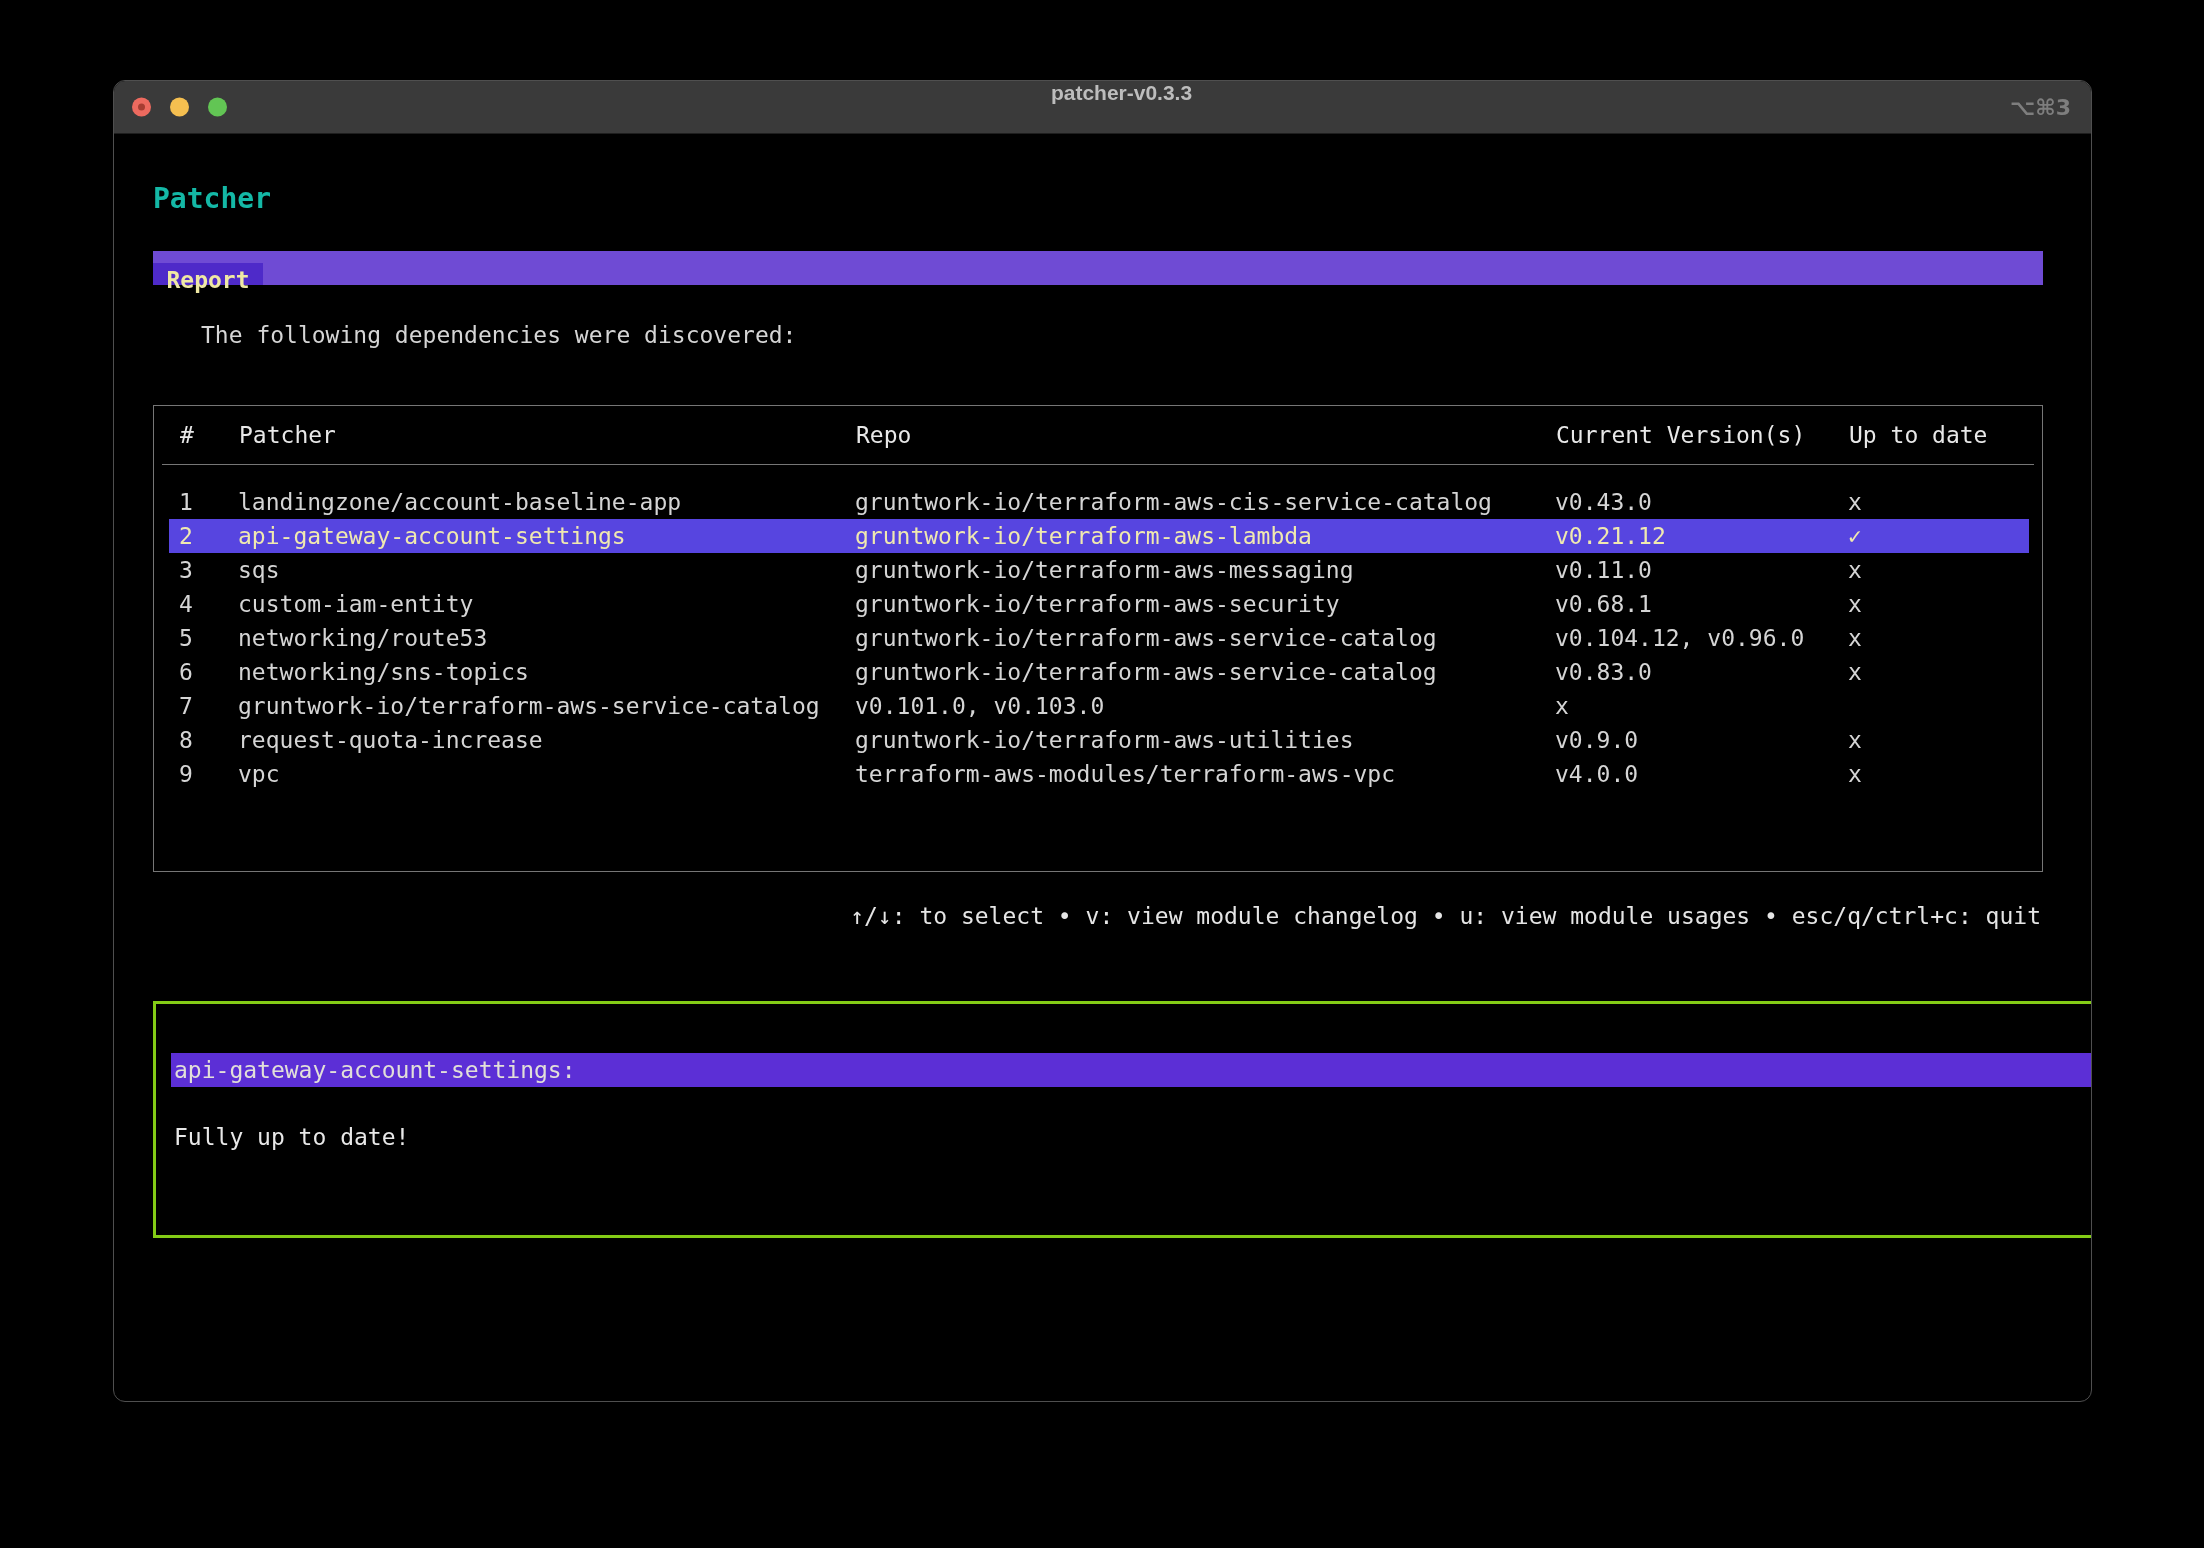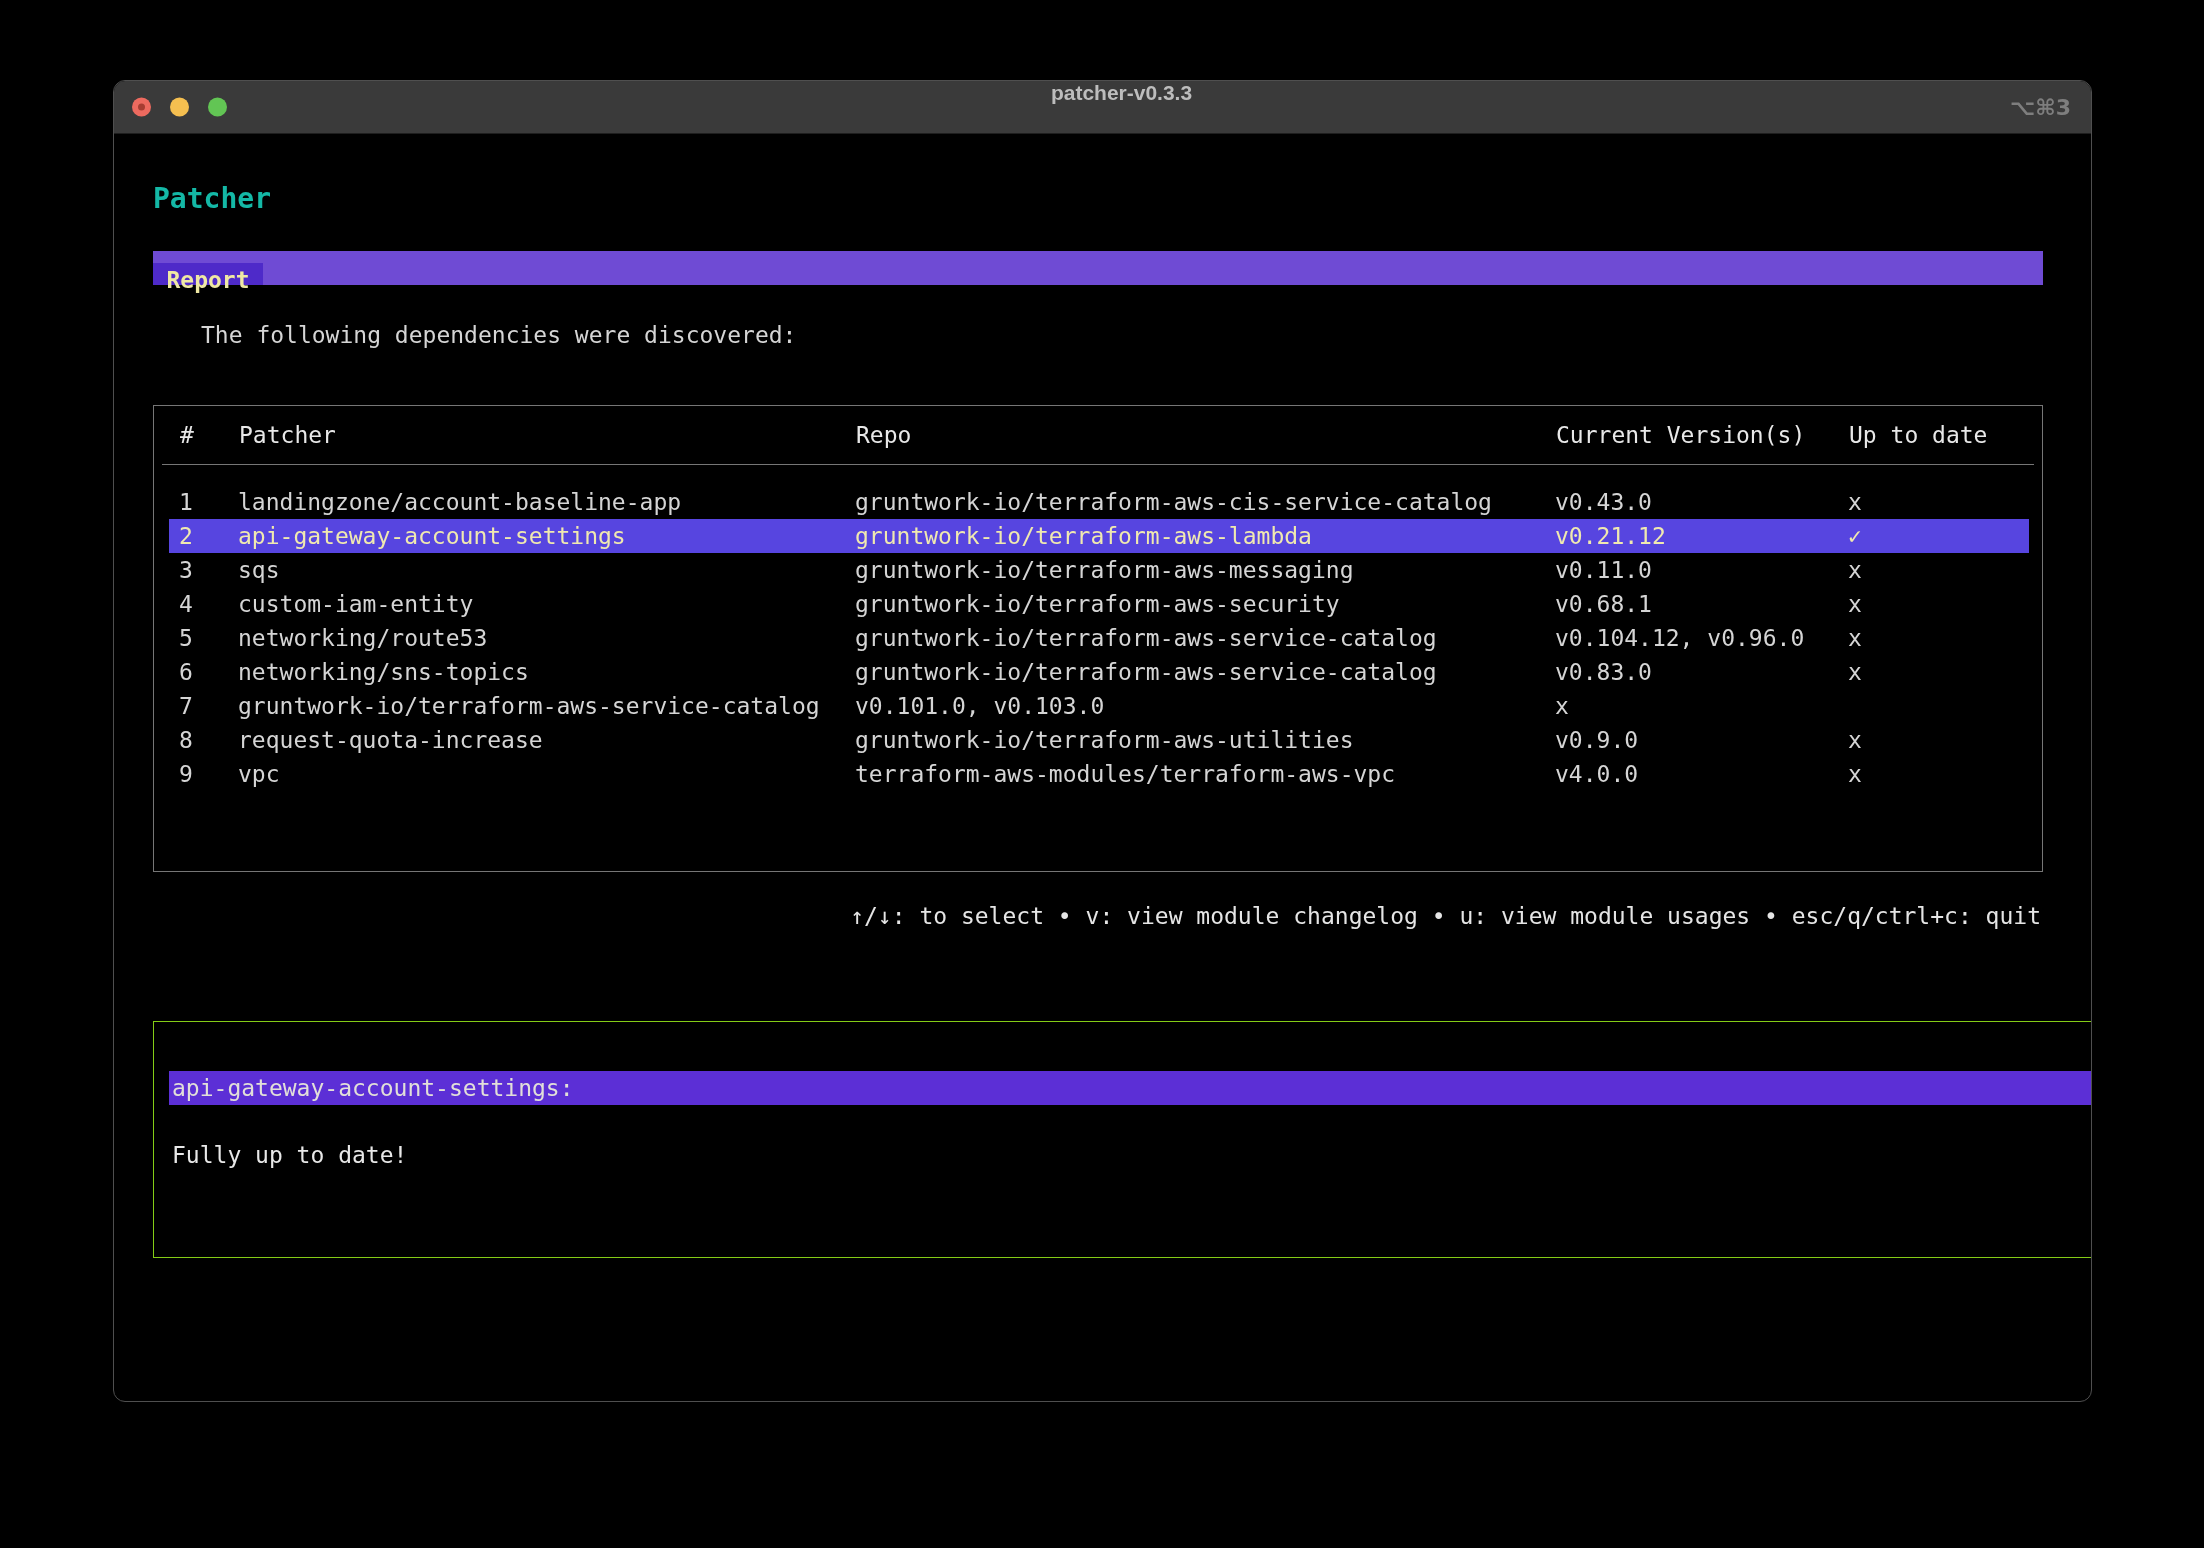--- a/index.html
+++ b/index.html
@@ -35,21 +35,21 @@
   .table-box{margin-top:53px;width:1890px;height:467px;border:1px solid #767676;box-sizing:border-box;}
   .grid-cols{display:grid;grid-template-columns:59px 617px 700px 293px 1fr;}
   .thead{margin:0 8px;padding:12px 0 12px 18px;border-bottom:1px solid #767676;line-height:34px;color:#e8e8e8;}
   .rows{margin-top:20px;}
   .trow{height:34px;line-height:34px;margin:0 13px 0 15px;padding-left:10px;color:#d5d5d5;}
   .trow.selected{background:var(--selection-bg);color:var(--selection-text);}
   .trow .c{overflow:hidden;white-space:nowrap;}
 
   .help{margin-top:27px;line-height:34px;color:#e5e5e5;text-align:right;}
 
-  .detail-box{margin-top:88px;width:1970px;height:237px;border:1px solid #84cc16;box-sizing:border-box;}
+  .detail-box{margin-top:68px;width:1970px;height:237px;border:3px solid #84cc16;box-sizing:border-box;}
   .detail-title{margin:49px 2px 0 15px;height:34px;line-height:34px;background:var(--detail-band-bg);color:#e2dfd9;padding-left:3px;white-space:nowrap;}
   .detail-body{margin:33px 0 0 18px;line-height:34px;color:#e8e8e8;}
 </style>
 </head>
 <body>
 
 <div class="window">
   <div class="titlebar">
     <div class="traffic-lights">
       <span class="light red">

